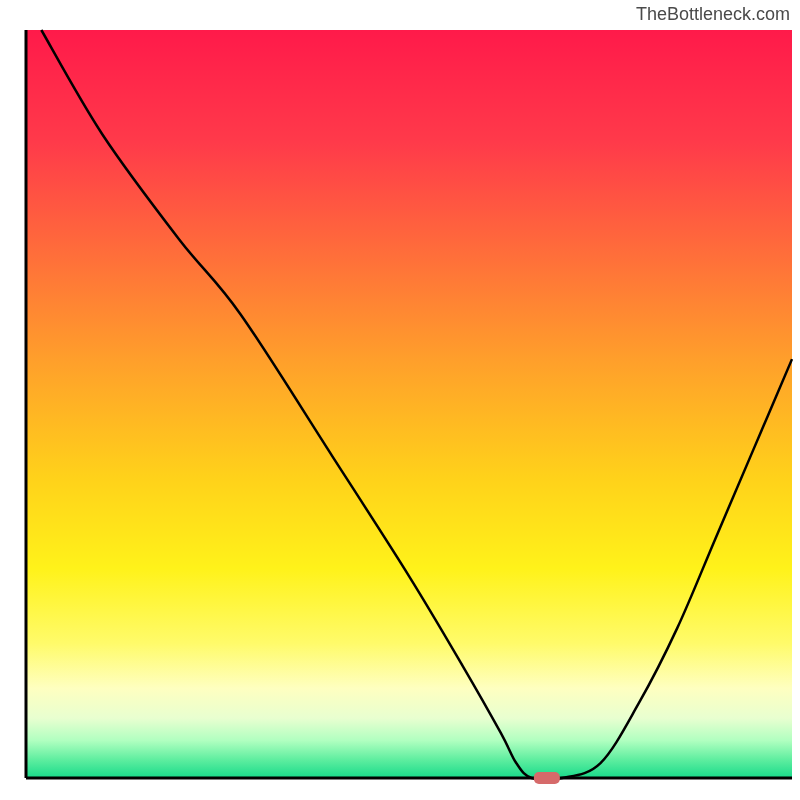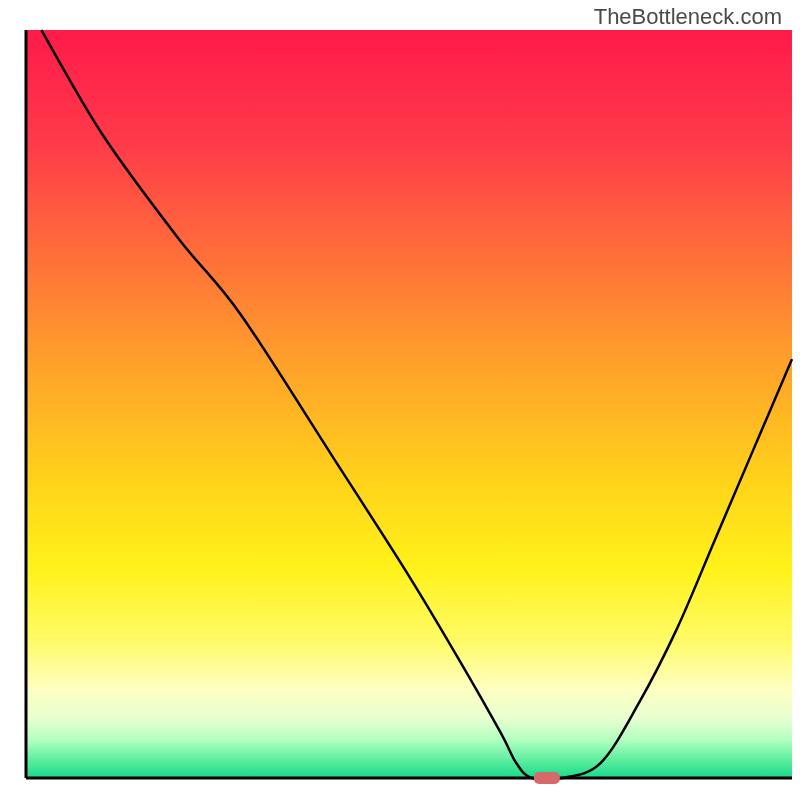--- a/index.html
+++ b/index.html
@@ -9,24 +9,24 @@
     font-family: Arial, sans-serif;
   }
   .container {
     position: relative;
     width: 800px;
     height: 800px;
   }
   .watermark {
     position: absolute;
     top: 4px;
-    right: 18px;
+    right: 10px;
     z-index: 10;
     color: #4a4a4a;
-    font-size: 22px;
+    font-size: 18px;
     font-family: Arial, sans-serif;
   }
   svg {
     display: block;
   }
 </style>
 </head>
 <body>
 
 <div class="container">

